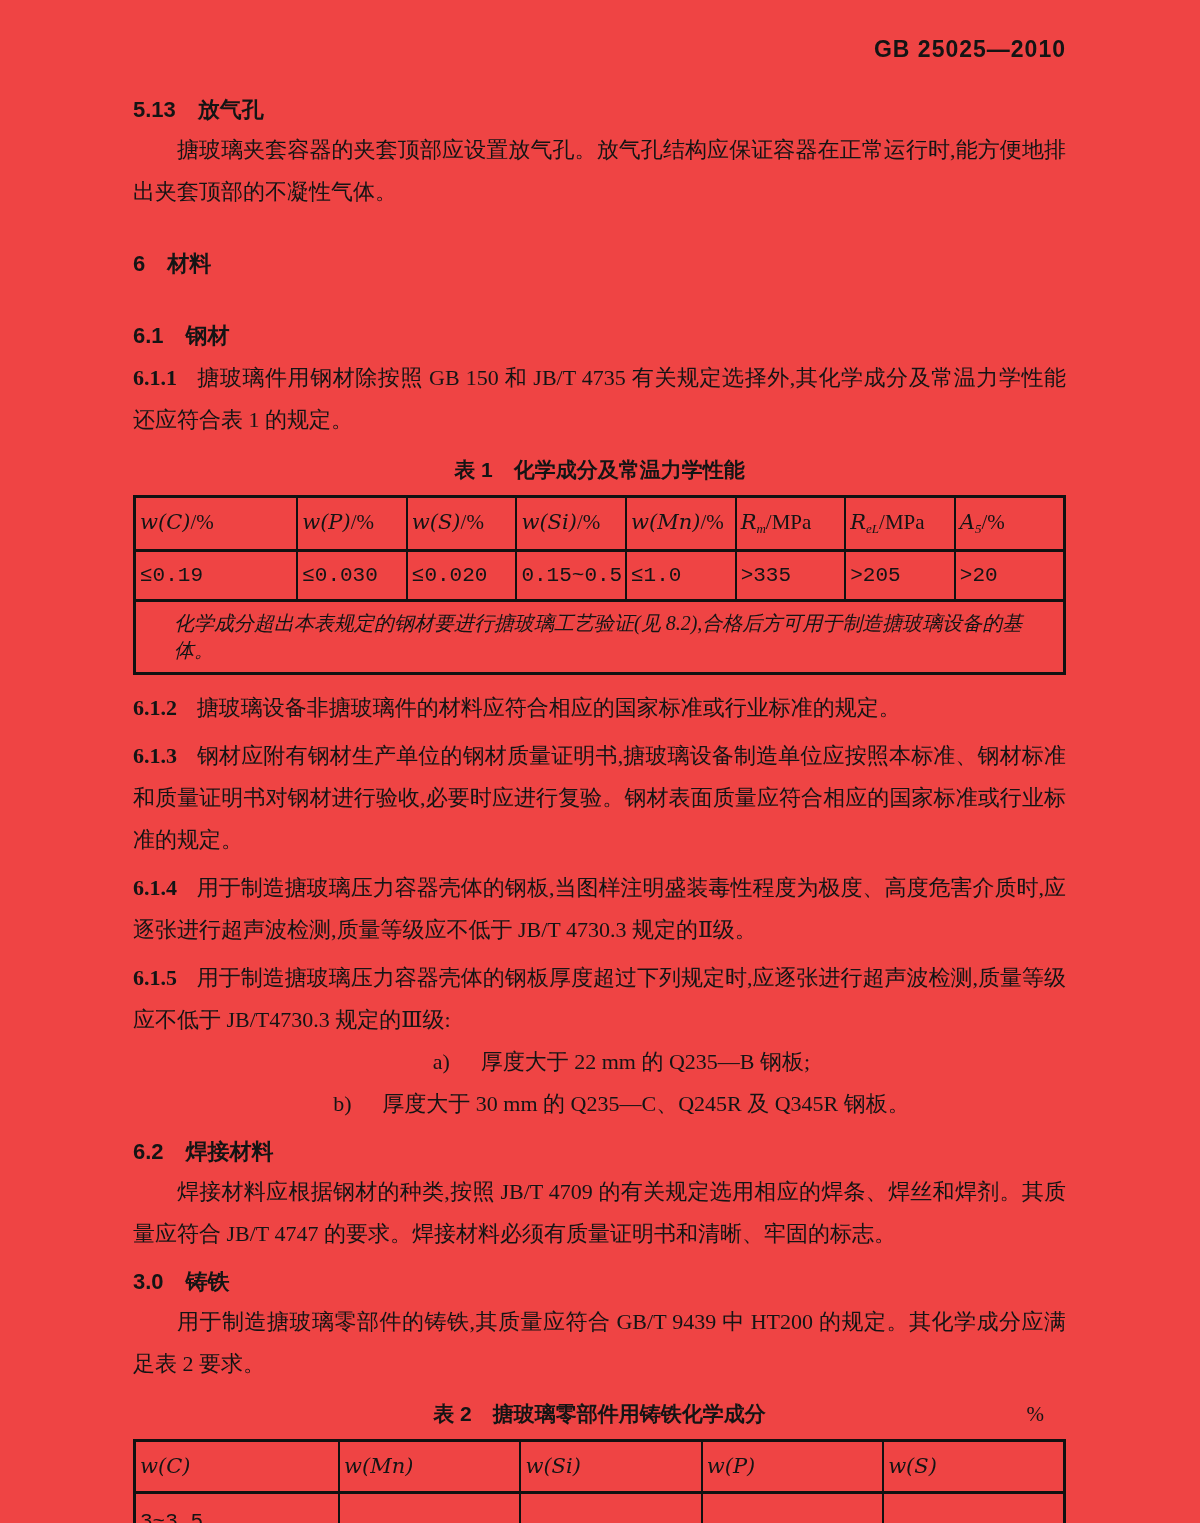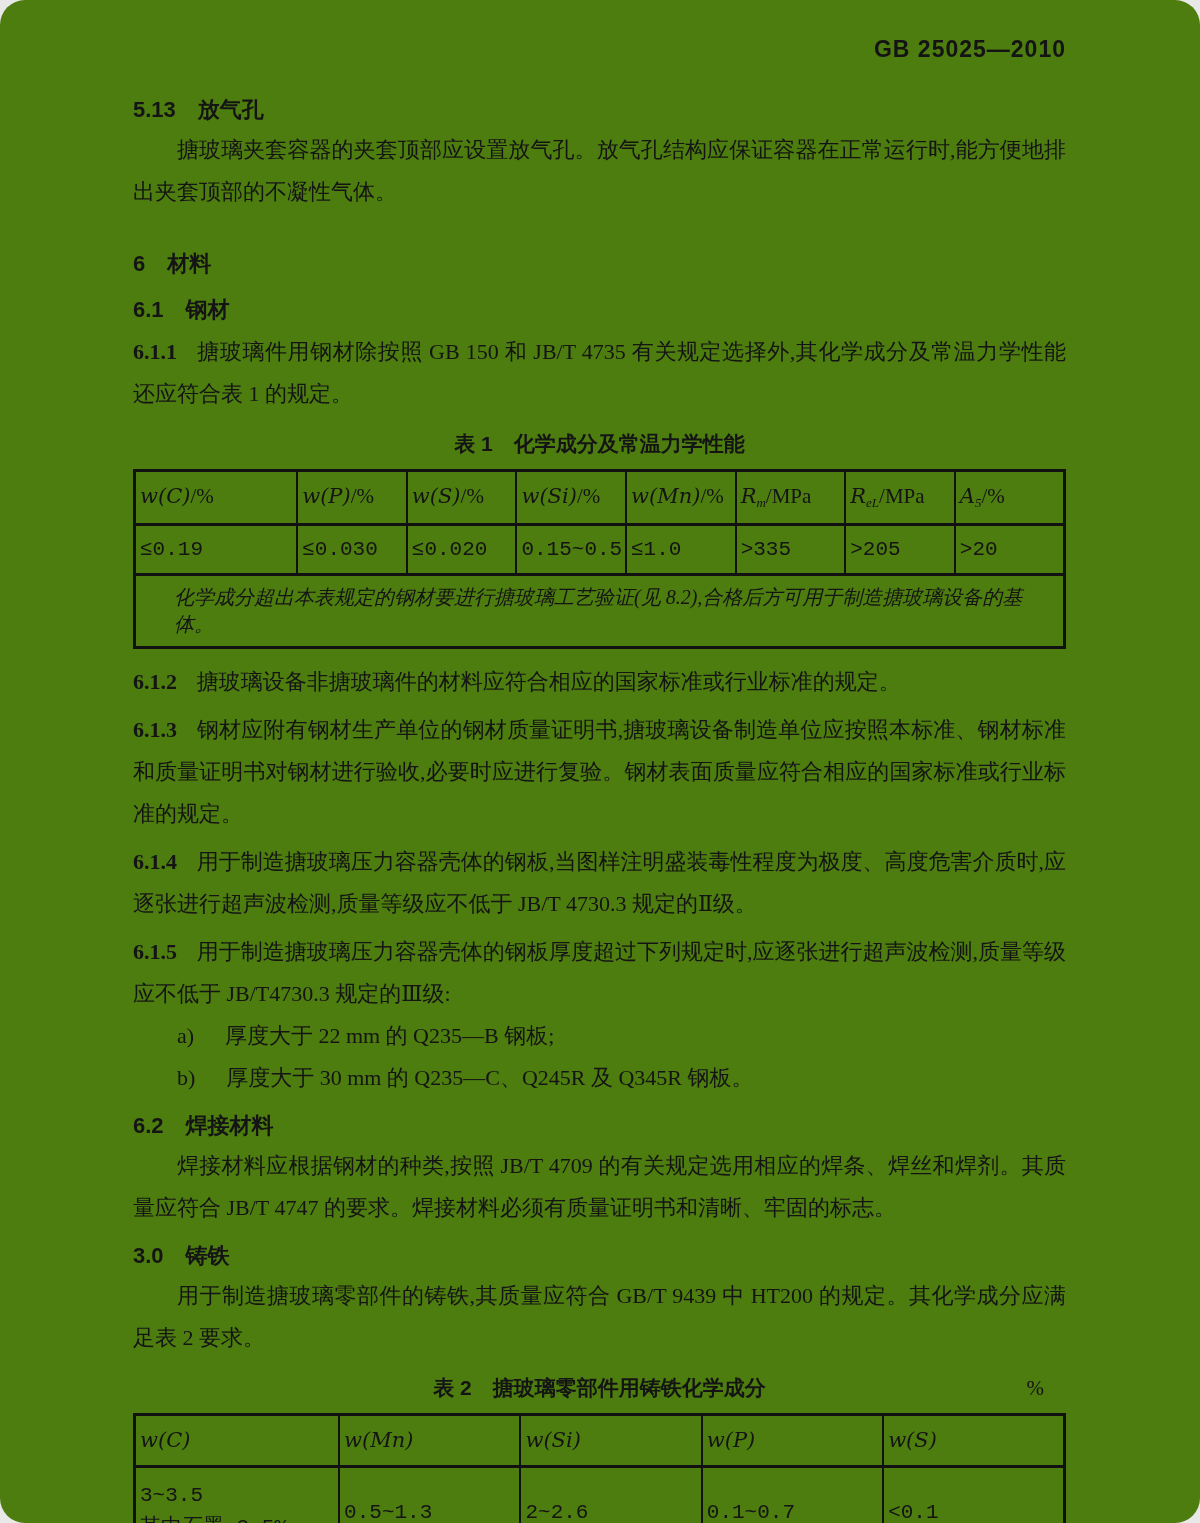--- a/index.html
+++ b/index.html
@@ -2,44 +2,43 @@
 <html><head>
 <meta charset="utf-8">
 <style>
   * { margin: 0; padding: 0; box-sizing: border-box; }
   html, body { background: #e8e8e6; }
   .page {
     position: relative;
     width: 1200px;
     height: 1523px;
     margin: 0 auto;
-    background: #4d7c0f;
+    background: #ef4444;
     color: #141414;
     font-family: "Liberation Serif", "DejaVu Serif", serif;
     font-size: 22px;
     padding: 36px 134px 0 133px;
     overflow: hidden;
-    border-radius: 25px;
   }
   .doc-number {
     text-align: right;
     font-family: "Liberation Sans", "DejaVu Sans", sans-serif;
     font-weight: bold;
     font-size: 23px;
     letter-spacing: 1px;
   }
   .heading {
     font-family: "Liberation Sans", "DejaVu Sans", sans-serif;
     font-weight: bold;
     font-size: 22px;
     line-height: 30px;
   }
   .h-513 { margin-top: 32px; }
   .h-6   { margin-top: 36px; }
-  .h-61  { margin-top: 16px; }
+  .h-61  { margin-top: 42px; }
   .h-62, .h-63, .h-64 { margin-top: 12px; }
   .cnum { margin-right: 0.9em; }
   .heading .cnum { margin-right: 1.0em; }
   .para {
     text-indent: 2em;
     text-align: justify;
     line-height: 42px;
     margin-top: 4px;
   }
   .clause {
@@ -47,20 +46,21 @@
     line-height: 42px;
     margin-top: 6px;
   }
   .clause .cnum {
     font-family: Liberation Serif, serif;
     font-weight: bold;
   }
   .list-item {
     padding-left: 44px;
     line-height: 42px;
+    text-align: center;
   }
   .list-item .marker { margin-right: 1.4em; }
   .tbl-caption {
     position: relative;
     text-align: center;
     font-family: "Liberation Sans", "DejaVu Sans", sans-serif;
     font-weight: bold;
     font-size: 21px;
     margin-top: 14px;
     margin-bottom: 10px;

